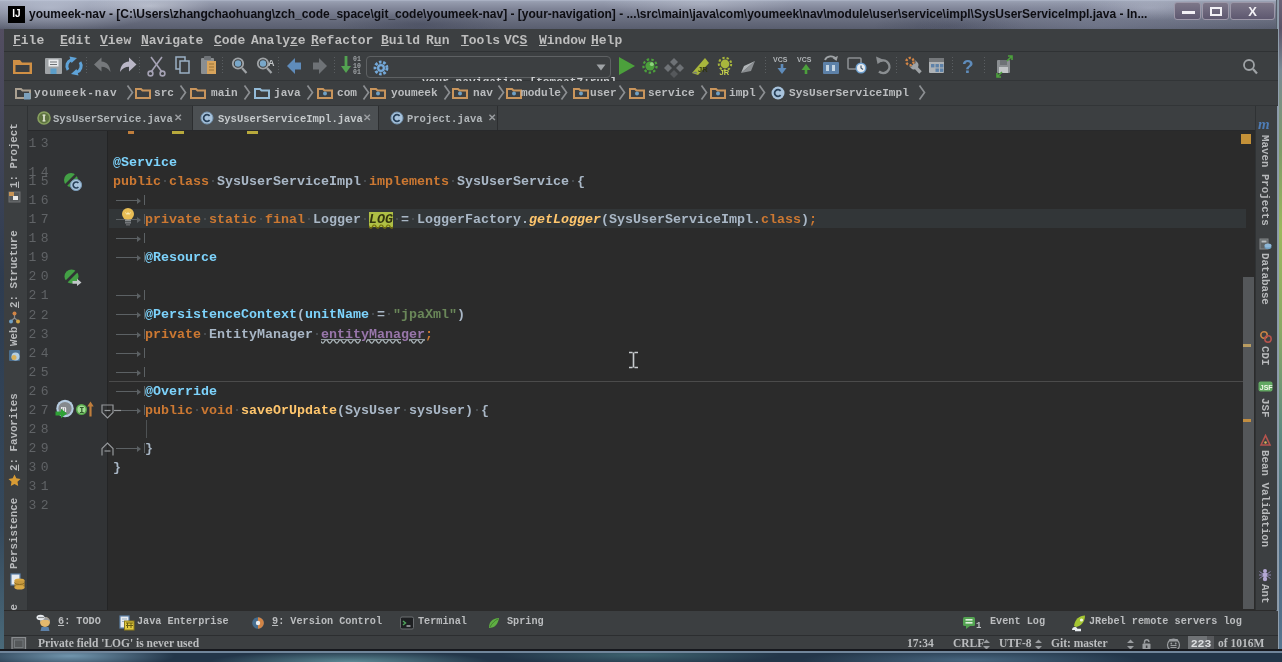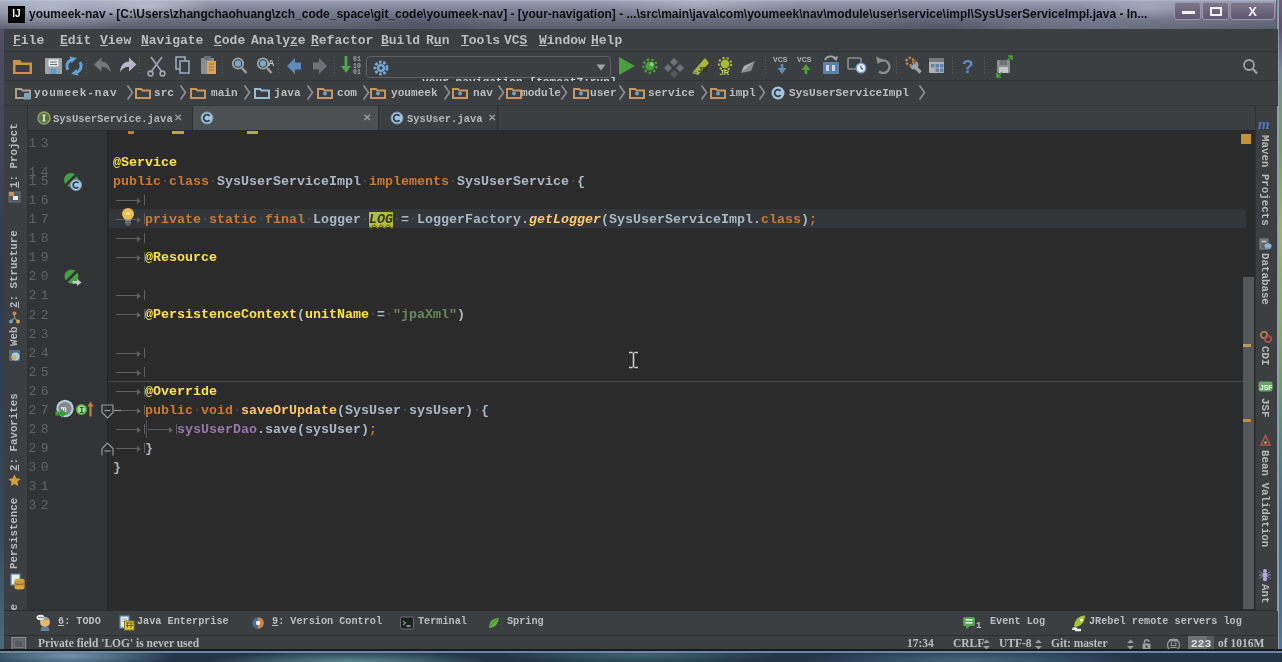--- a/index.html
+++ b/index.html
@@ -39,21 +39,21 @@
 #editor{left:28px;top:131px;width:1227px;height:479px;background:#2B2B2B;overflow:hidden;}
 #gutter{position:absolute;left:0;top:0;width:80px;height:479px;background:#313335;border-right:1px solid #232425;}
 .lnum{position:absolute;right:54px;color:#606366;font:13px "Liberation Mono",monospace;letter-spacing:4.5px;height:19px;line-height:19px;}
 #caretrow{position:absolute;left:81px;top:78px;width:1137px;height:19px;background:#323638;}
 .cl{position:absolute;left:85px;white-space:pre;font:bold 13.34px "Liberation Mono",monospace;color:#A9B7C6;height:19px;line-height:19px;}
 #loghl{background:#AFBF45;color:#33350f;text-decoration:underline wavy #77700a;}
 #emgr{text-decoration:underline wavy #aab4b8;position:relative;}
 #emgr u{text-decoration:underline solid #8f9a9e;color:#9876AA;}
 .cl i{font-style:italic;}
 .kw{color:#CC7832;font-style:normal;}
-.an{color:#fde047;}
+.an{color:#7dd3fc;}
 .fld{color:#9876AA;}
 .str{color:#6A8759;}
 .mdecl{color:#FFC66D;}
 .ws{color:#494e52;}
 .tabw{display:inline-block;position:relative;width:32px;height:10px;}
 .tabw .ln{position:absolute;left:3px;right:8px;top:6px;border-top:1px solid #5c6164;}
 .tabw .ah{position:absolute;right:4px;top:3.5px;width:0;height:0;border-left:4.5px solid #5c6164;border-top:3px solid transparent;border-bottom:3px solid transparent;}
 .tabw .vb{position:absolute;right:0;top:1px;height:10px;border-left:1px solid #5c6164;}
 #msep{position:absolute;left:81px;top:250px;width:1137px;height:1px;background:#4b4b4b;}
 
@@ -415,26 +415,27 @@
       <rect x="5.6" y="3.4" width="2.8" height="1.6" fill="#d7dec9"></rect>
       <rect x="6.1" y="4.6" width="1.8" height="4.6" fill="#d7dec9"></rect>
       <rect x="5.6" y="9" width="2.8" height="1.6" fill="#d7dec9"></rect>
     </svg>
 <span class="tab" style="left:25px;top:7px;">SysUserService.java</span>
 <span class="tabx" style="left:146px;">✕</span>
 <svg class="abs" style="left:172px;top:5px" width="14" height="14" viewBox="0 0 14 14">
       <circle cx="7" cy="7" r="6" fill="#a8c3dc" stroke="#7797b3" stroke-width="1"></circle>
       <path d="M9.6 4.8 A3.4 3.4 0 1 0 9.6 9.2" fill="none" stroke="#274059" stroke-width="1.8"></path>
     </svg>
+<span class="tab" style="left:190px;top:7px;color:#c6cacc;">SysUserServiceImpl.java</span>
 <span class="tabx" style="left:335px;">✕</span>
 <svg class="abs" style="left:362px;top:5px" width="14" height="14" viewBox="0 0 14 14">
       <circle cx="7" cy="7" r="6" fill="#a8c3dc" stroke="#7797b3" stroke-width="1"></circle>
       <path d="M9.6 4.8 A3.4 3.4 0 1 0 9.6 9.2" fill="none" stroke="#274059" stroke-width="1.8"></path>
     </svg>
-<span class="tab" style="left:379px;top:7px;">SysUser.java</span>
+<span class="tab" style="left:379px;top:7px;">Project.java</span>
 <span class="tabx" style="left:460px;">✕</span>
 </div>
 <div class="abs" id="editor">
 <div id="caretrow"></div>
 <div id="gutter">
 <span class="lnum" style="top:3px">13</span>
 <span class="lnum" style="top:32px">14</span>
 <span class="lnum" style="top:41px">15</span>
 <span class="lnum" style="top:60px">16</span>
 <span class="lnum" style="top:79px">17</span>
@@ -458,25 +459,25 @@
 <div style="position:absolute;left:118px;top:289px;width:1px;height:18px;background:#4e5254;"></div>
 <div id="sthumb"></div>
 <div class="cl" style="top:22px"><span class="an">@Service</span></div>
 <div class="cl" style="top:41px"><span class="kw">public</span><span class="ws">·</span><span class="kw">class</span><span class="ws">·</span>SysUserServiceImpl<span class="ws">·</span><span class="kw">implements</span><span class="ws">·</span>SysUserService<span class="ws">·</span>{</div>
 <div class="cl" style="top:60px"><span class="tabw"><span class="ln"></span><span class="ah"></span><span class="vb"></span></span></div>
 <div class="cl" style="top:79px"><span class="tabw"><span class="ln"></span><span class="ah"></span><span class="vb"></span></span><span class="kw">private</span><span class="ws">·</span><span class="kw">static</span><span class="ws">·</span><span class="kw">final</span><span class="ws">·</span>Logger<span class="ws">·</span><span id="loghl"><i>LOG</i></span><span class="ws">·</span>=<span class="ws">·</span>LoggerFactory.<i class="mdecl">getLogger</i>(SysUserServiceImpl.<span class="kw">class</span>)<span class="kw">;</span></div>
 <div class="cl" style="top:98px"><span class="tabw"><span class="ln"></span><span class="ah"></span><span class="vb"></span></span></div>
 <div class="cl" style="top:117px"><span class="tabw"><span class="ln"></span><span class="ah"></span><span class="vb"></span></span><span class="an">@Resource</span></div>
 <div class="cl" style="top:155px"><span class="tabw"><span class="ln"></span><span class="ah"></span><span class="vb"></span></span></div>
 <div class="cl" style="top:174px"><span class="tabw"><span class="ln"></span><span class="ah"></span><span class="vb"></span></span><span class="an">@PersistenceContext</span>(<span class="an">unitName</span><span class="ws">·</span>=<span class="ws">·</span><span class="str">"jpaXml"</span>)</div>
+<div class="cl" style="top:194px"><span class="tabw"><span class="ln"></span><span class="ah"></span><span class="vb"></span></span><span class="kw">private</span><span class="ws">·</span>EntityManager<span class="ws">·</span><span class="fld" id="emgr"><u>entityManager</u></span><span class="kw">;</span></div>
 <div class="cl" style="top:213px"><span class="tabw"><span class="ln"></span><span class="ah"></span><span class="vb"></span></span></div>
 <div class="cl" style="top:232px"><span class="tabw"><span class="ln"></span><span class="ah"></span><span class="vb"></span></span></div>
 <div class="cl" style="top:251px"><span class="tabw"><span class="ln"></span><span class="ah"></span><span class="vb"></span></span><span class="an">@Override</span></div>
 <div class="cl" style="top:270px"><span class="tabw"><span class="ln"></span><span class="ah"></span><span class="vb"></span></span><span class="kw">public</span><span class="ws">·</span><span class="kw">void</span><span class="ws">·</span><span class="mdecl">saveOrUpdate</span>(SysUser<span class="ws">·</span>sysUser)<span class="ws">·</span>{</div>
-<div class="cl" style="top:289px"><span class="tabw"><span class="ln"></span><span class="ah"></span><span class="vb"></span></span><span class="tabw"><span class="ln"></span><span class="ah"></span><span class="vb"></span></span><span class="fld">sysUserDao</span>.save(sysUser)<span class="kw">;</span></div>
 <div class="cl" style="top:308px"><span class="tabw"><span class="ln"></span><span class="ah"></span><span class="vb"></span></span>}</div>
 <div class="cl" style="top:327px">}</div>
 </div>
 
 <svg class="abs" style="left:63px;top:172px" width="20" height="20" viewBox="0 0 20 20">
     <circle cx="8" cy="8" r="7" fill="#43a045"></circle>
     <path d="M1.5 14.5 L14.5 1.5" stroke="#313335" stroke-width="2.6"></path>
     <circle cx="13" cy="13" r="5.6" fill="#a8c3dc" stroke="#7797b3" stroke-width="1"></circle>
     <path d="M15.4 11 A3 3 0 1 0 15.4 15" fill="none" stroke="#274059" stroke-width="1.6"></path>
   </svg>

